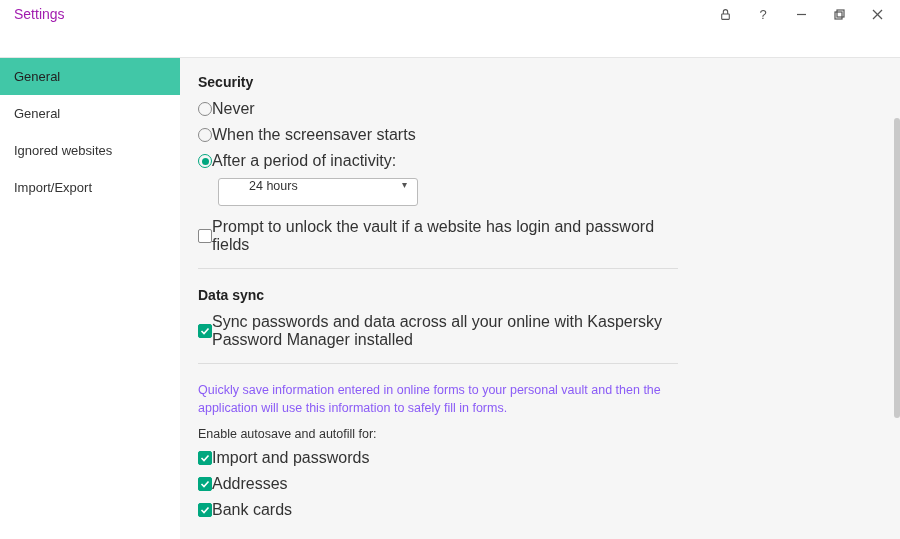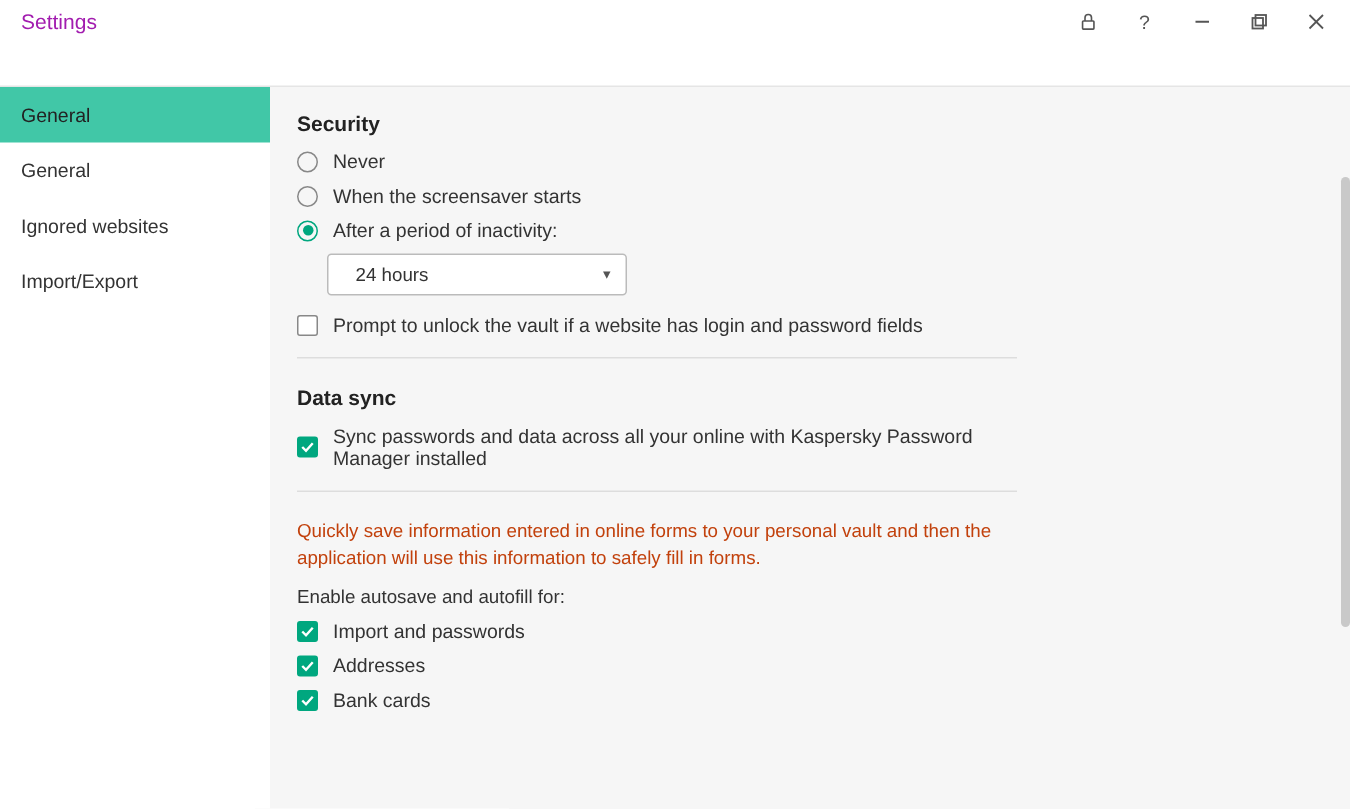--- a/index.html
+++ b/index.html
@@ -9,32 +9,32 @@
     .winbtn { width: 38px; height: 28px; display: flex; align-items: center; justify-content: center; color: #555; font-size: 13px; cursor: pointer; }
     .hdr-sep { height: 30px; border-bottom: 1px solid #e5e5e5; }
     .layout { display: flex; height: 481px; }
     .sidebar { width: 180px; background: #fff; }
     .side-item { padding: 11px 14px; font-size: 13px; color: #333; cursor: pointer; }
     .side-item.active { background: #41c7a7; color: #222; }
     .content { flex: 1; background: #f6f6f6; padding: 16px 24px 0 18px; overflow-y: auto; position: relative;}
     .section { max-width: 480px; }
     .section-title { font-size: 14px; font-weight: 600; color: #222; margin-bottom: 10px; }
     .label { font-size: 12.5px; color: #333; margin-bottom: 8px; }
-    .radio-row, .check-row { display: flex; align-items: center; gap: 10px; margin-bottom: 8px; font-size: 13px; color: #333; }
+    .radio-row, .check-row { display: flex; align-items: center; gap: 0; margin-bottom: 8px; font-size: 16px; color: #333; }
     .radio { width: 14px; height: 14px; border: 1.5px solid #888; border-radius: 50%; display: flex; align-items: center; justify-content: center; flex-shrink: 0; }
     .radio.checked { border-color: #00a77f; }
     .radio.checked::after { content: ""; width: 7px; height: 7px; border-radius: 50%; background: #00a77f; }
     .checkbox { width: 14px; height: 14px; border: 1.5px solid #888; border-radius: 2px; display: flex; align-items: center; justify-content: center; flex-shrink: 0; background: #fff;}
     .checkbox.checked { background: #00a77f; border-color: #00a77f; }
     .checkbox.checked svg { display: block; }
     .checkbox svg { display: none; }
-    .select { margin-left: 20px; width: 200px; height: 28px; background: #fff; border: 1px solid #bbb; border-radius: 3px; display: flex; align-items: center; justify-content: space-between; padding: 0 10px 0 18px; font-size: 12.5px; color: #333; margin-top: 2px; margin-bottom: 12px; cursor: pointer;}
+    .select { margin-left: 20px; width: 200px; height: 28px; background: #fff; border: 1px solid #bbb; border-radius: 3px; display: flex; justify-content: space-between; padding: 0 10px 0 30px; font-size: 12.5px; color: #333; margin-top: 2px; margin-bottom: 12px; cursor: pointer;}
     .chev { font-size: 10px; color: #555; }
     .divider { border: none; border-top: 1px solid #ddd; margin: 14px 0 18px 0; }
-    .desc { font-size: 12.5px; color: #c2410c; margin-bottom: 10px; line-height: 1.4; }
+    .desc { font-size: 12.5px; color: #8b5cf6; margin-bottom: 10px; line-height: 1.4; }
     .scrollthumb { position: absolute; right: 0; top: 60px; width: 6px; height: 300px; background: #c9c9c9; border-radius: 3px; }
   </style>
 </head>
 <body>
 
 <div class="titlebar">
   <div class="title">Settings</div>
   <div class="winbtn">
     <svg width="13" height="13" viewBox="0 0 24 24" fill="none" stroke="#555" stroke-width="2">
         <rect x="5" y="11" width="14" height="10" rx="1"></rect>

